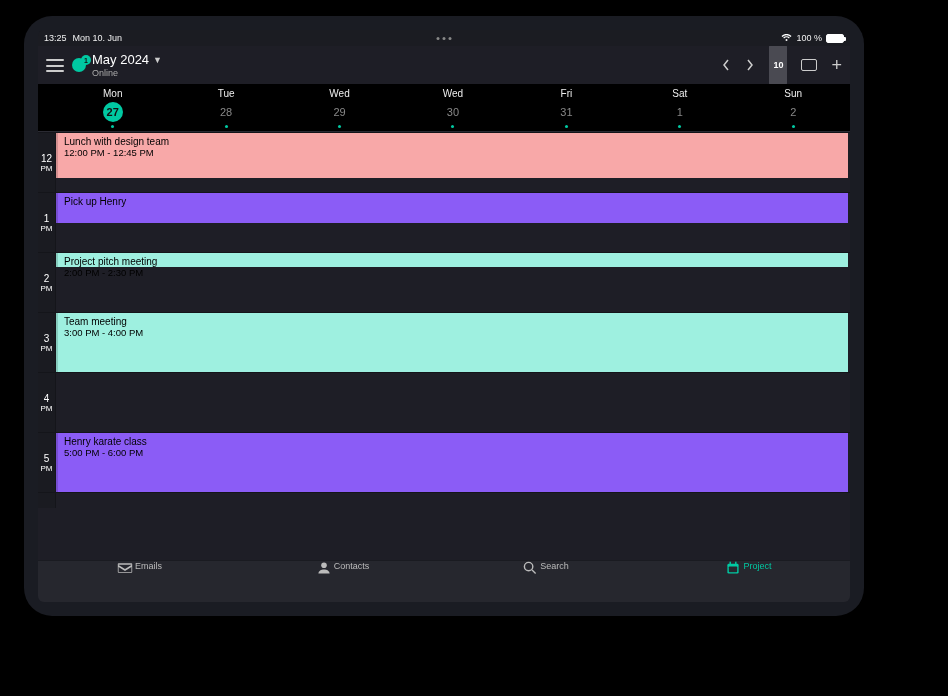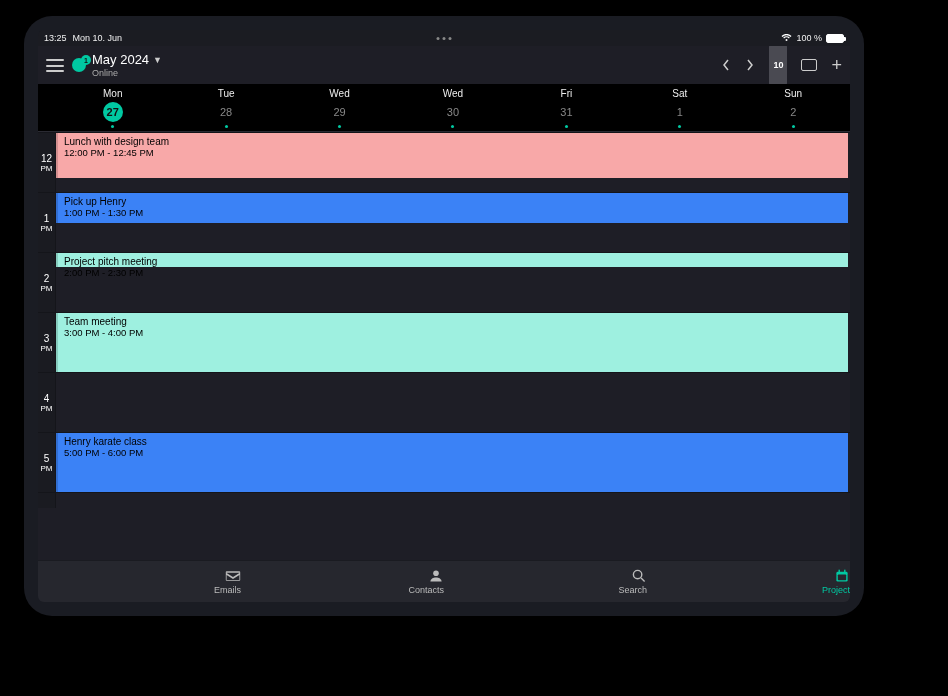--- a/index.html
+++ b/index.html
@@ -215,35 +215,35 @@
       position: absolute;
       left: 0; right: 2px;
       padding: 3px 6px;
       font-size: 10px;
       cursor: pointer;
       border-left: 2px solid rgba(0,0,0,0.15);
     }
     .event-title { color: #000; font-weight: 500; }
     .event-time { color: #000; font-size: 9.5px; }
     .ev-pink { background: #f8a8a8; }
-    .ev-blue { background: #3b82f6; }
+    .ev-blue { background: #8b5cf6; }
     .ev-teal { background: #9ef0e0; }
 
     
     .bottom-nav {
       display: flex;
       height: 42px;
       background: #26272e;
       border-top: 1px solid #1a1b21;
     }
     .nav-item {
       flex: 1;
       display: flex;
-      flex-direction: column;
-      align-items: flex-end;
+      flex-direction: row;
+      align-items: flex-start;
       justify-content: center;
       gap: 2px;
       cursor: pointer;
     }
     .nav-icon { width: 16px; height: 14px; color: #bbb; }
     .nav-label { color: #bbb; font-size: 9px; }
     .nav-item.active .nav-icon,
     .nav-item.active .nav-label { color: #00c9a2; }
   </style>
 </head>
@@ -360,21 +360,20 @@
       </div>
 
       <div class="hour-row">
         <div class="time-gutter">
           <span class="time-gutter-num">1</span>
           <span class="time-gutter-ampm">PM</span>
         </div>
         <div class="event-area">
           <div class="event ev-blue" style="top:0;height:30px;">
             <div class="event-title">Pick up Henry</div>
-            <div class="event-time">1:00 PM - 1:30 PM</div>
           </div>
         </div>
       </div>
 
       <div class="hour-row">
         <div class="time-gutter">
           <span class="time-gutter-num">2</span>
           <span class="time-gutter-ampm">PM</span>
         </div>
         <div class="event-area">

